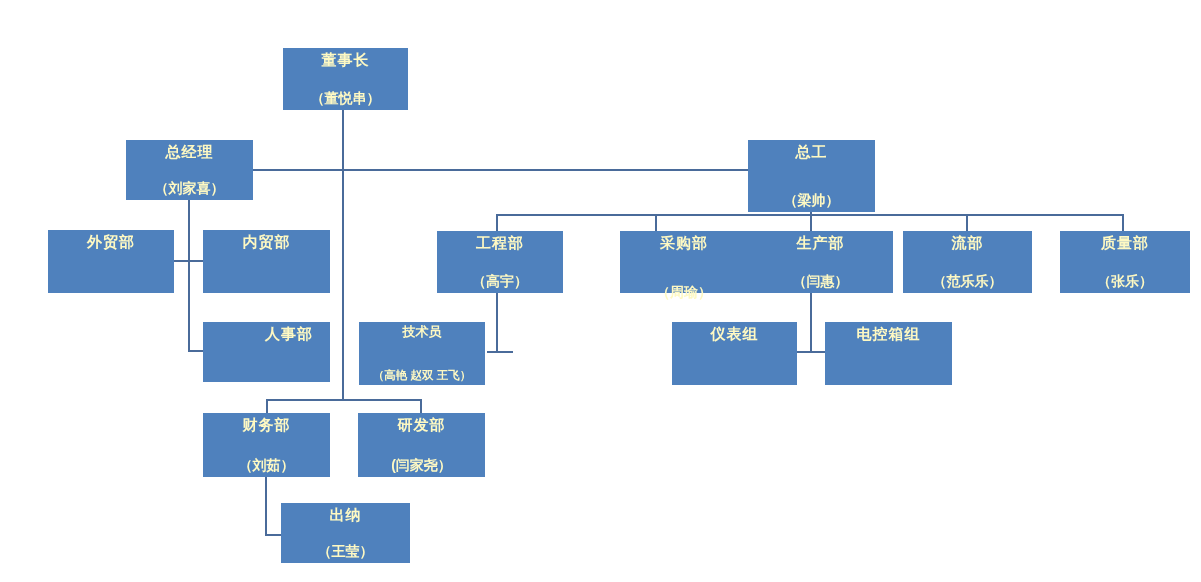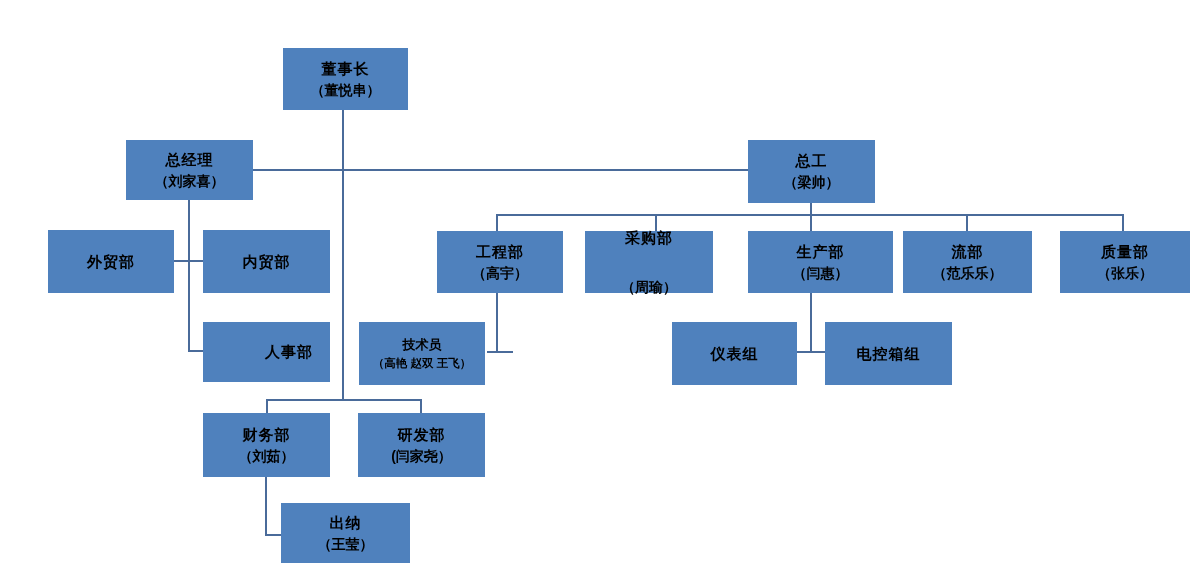--- a/index.html
+++ b/index.html
@@ -11,25 +11,25 @@
     position: relative;
     width: 1201px;
     height: 582px;
     background: #ffffff;
     overflow: hidden;
     font-family: "Liberation Sans", "DejaVu Sans", sans-serif;
   }
   .node {
     position: absolute;
     background: #4f81bd;
-    color: #000000;
+    color: #fef9c3;
     display: flex;
     flex-direction: column;
     align-items: center;
-    justify-content: center;
+    justify-content: space-between;
     text-align: center;
     font-weight: bold;
     box-sizing: border-box;
     line-height: 1.55;
   }
   .node .t {
     font-size: 15px;
     letter-spacing: 1px;
     white-space: nowrap;
   }
@@ -78,21 +78,21 @@
   <div class="node" style="left:283px; top:48px; width:125px; height:62px;">
     <span class="t">董事长</span>
     <span class="n">（董悦串）</span>
   </div>
 
   <div class="node" style="left:126px; top:140px; width:127px; height:60px;">
     <span class="t">总经理</span>
     <span class="n">（刘家喜）</span>
   </div>
 
-  <div class="node" style="left:748px; top:140px; width:127px; height:63px;">
+  <div class="node" style="left:748px; top:140px; width:127px; height:72px;">
     <span class="t">总工</span>
     <span class="n">（梁帅）</span>
   </div>
 
   <div class="node" style="left:48px; top:230px; width:126px; height:63px;">
     <span class="t">外贸部</span>
   </div>
 
   <div class="node" style="left:203px; top:230px; width:127px; height:63px;">
     <span class="t">内贸部</span>
@@ -115,21 +115,21 @@
   <div class="node" style="left:281px; top:503px; width:129px; height:60px;">
     <span class="t">出纳</span>
     <span class="n">（王莹）</span>
   </div>
 
   <div class="node" style="left:437px; top:231px; width:126px; height:62px;">
     <span class="t">工程部</span>
     <span class="n">（高宇）</span>
   </div>
 
-  <div class="node" style="left:585px; top:231px; width:128px; height:62px;gap:28px;">
+  <div class="node" style="left:620px; top:231px; width:128px; height:62px;gap:28px;">
     <span class="t">采购部</span>
     <span class="n">（周瑜）</span>
   </div>
 
   <div class="node" style="left:748px; top:231px; width:145px; height:62px;">
     <span class="t">生产部</span>
     <span class="n">（闫惠）</span>
   </div>
 
   <div class="node" style="left:903px; top:231px; width:129px; height:62px;">

